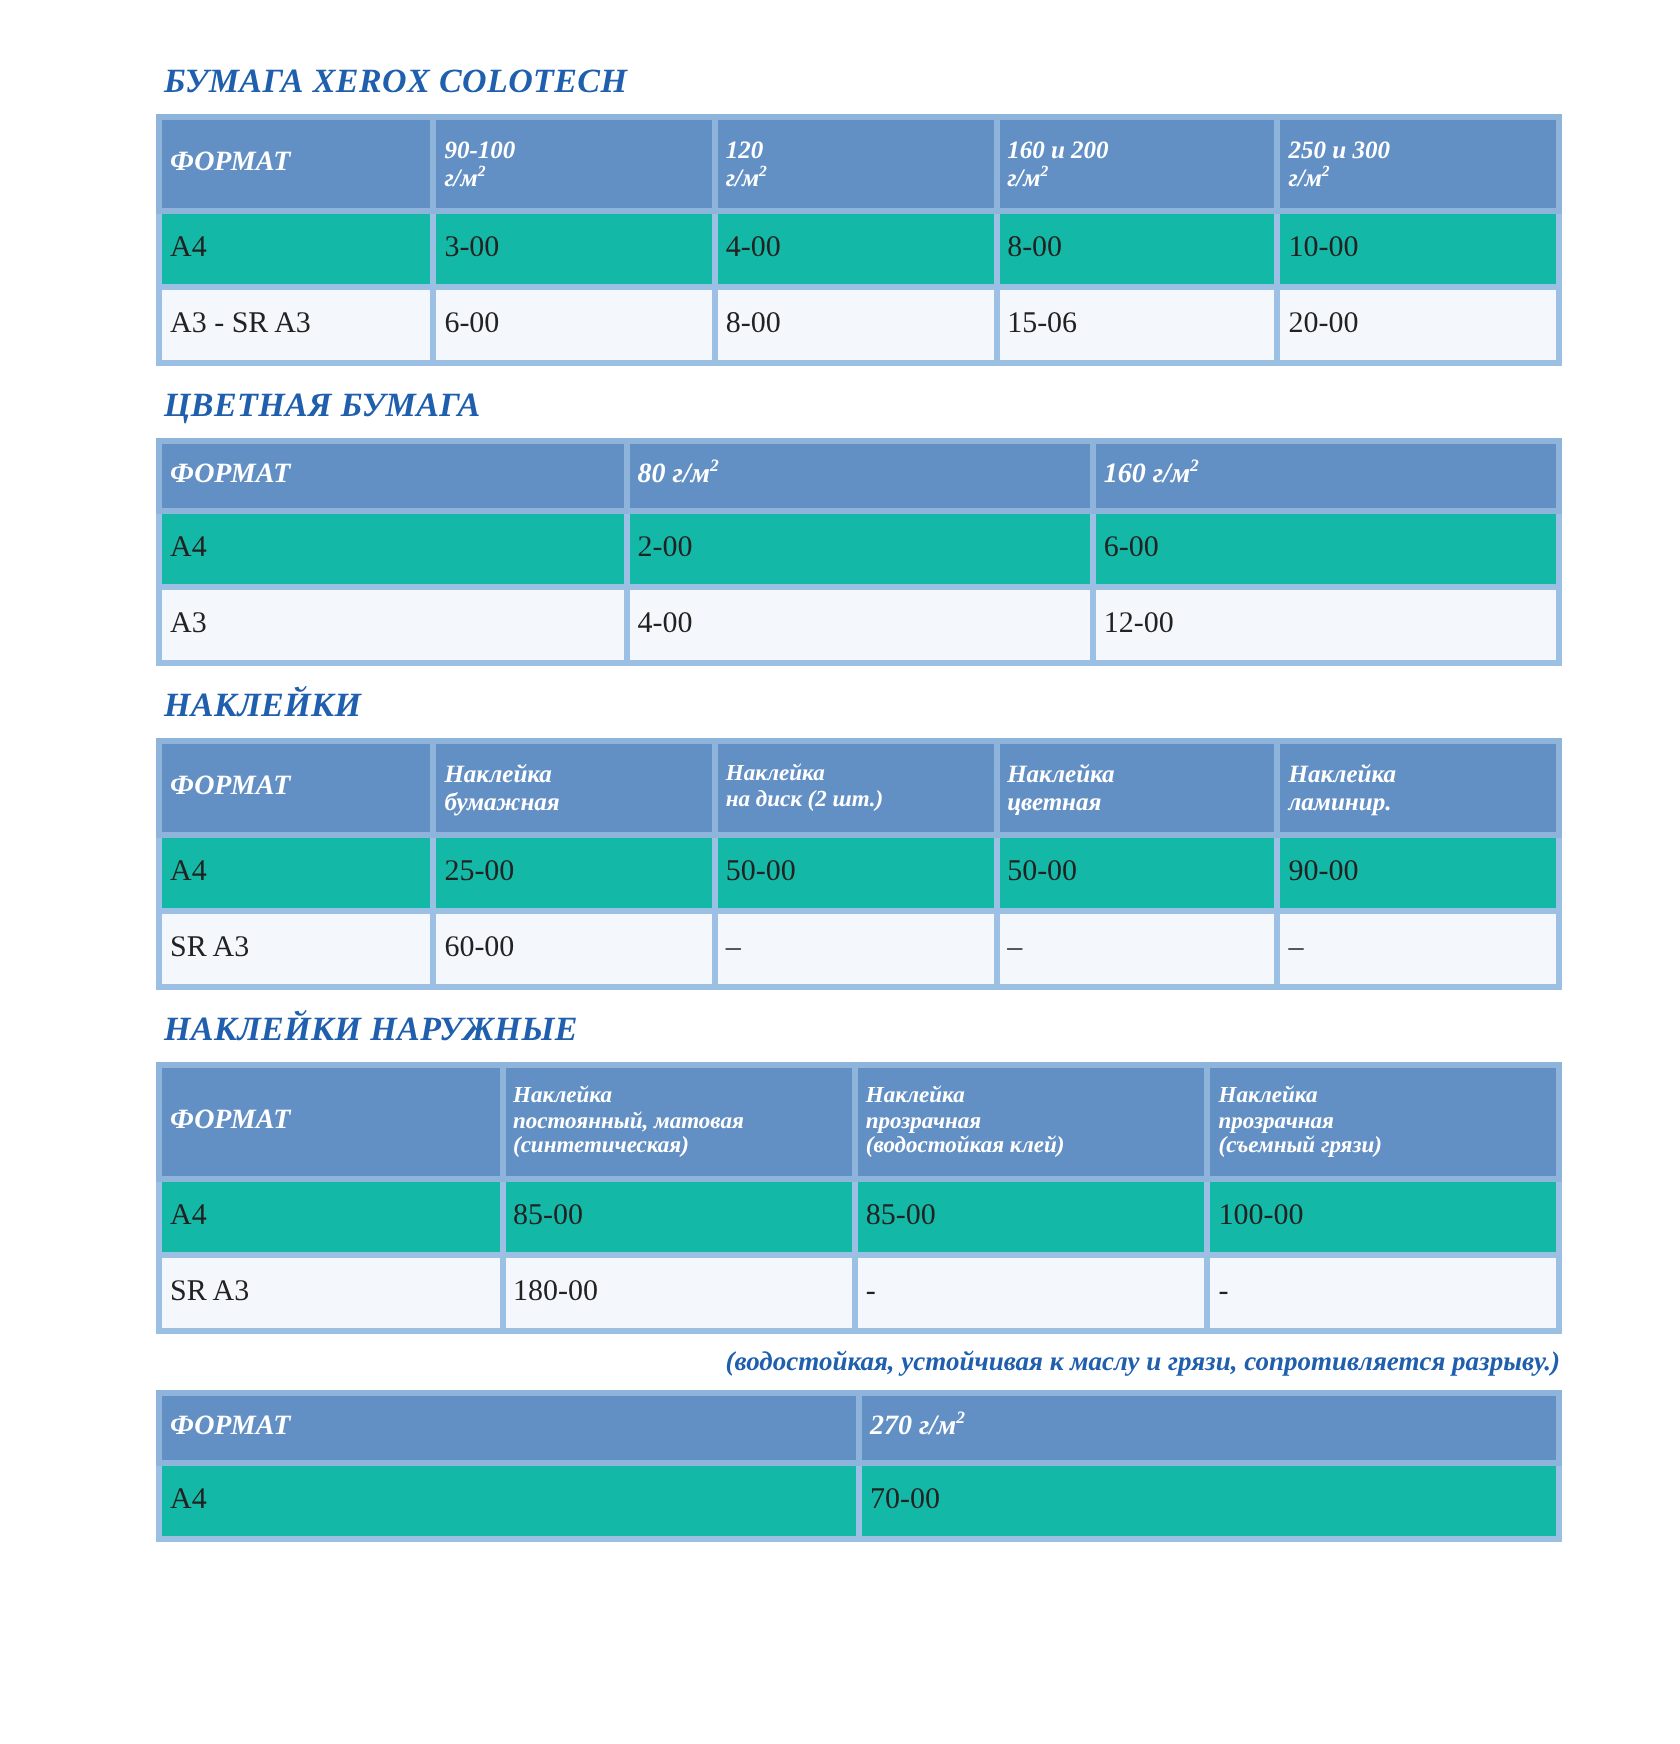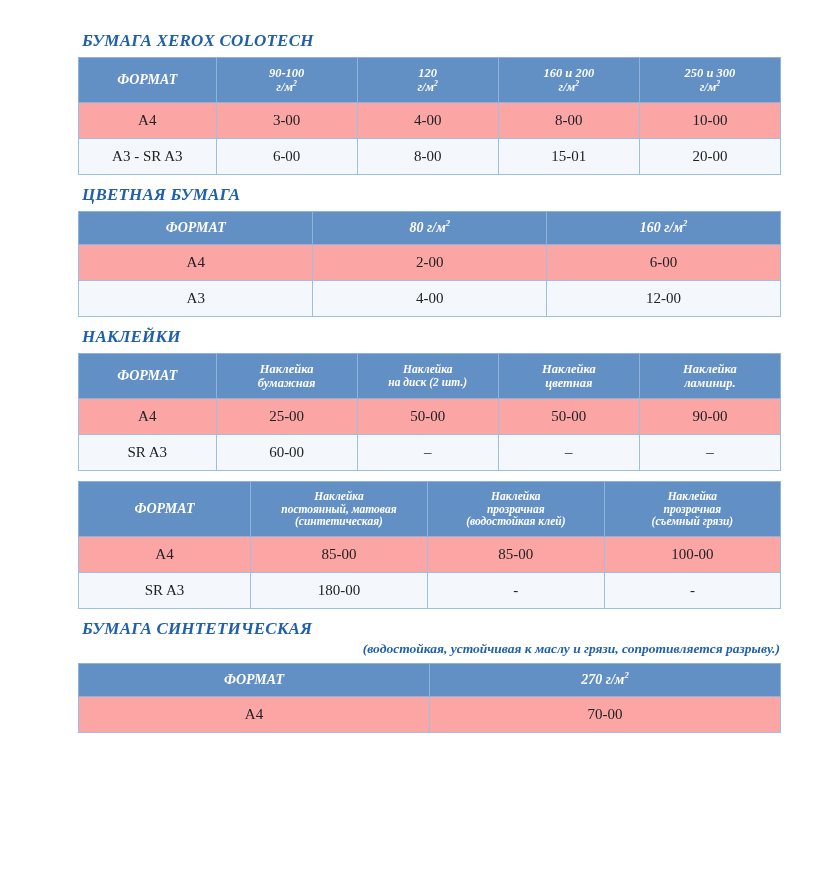--- a/index.html
+++ b/index.html
@@ -41,43 +41,43 @@
     color: #1f5fad;
     margin: -4px 0 6px 4px;
     text-align: right;
   }
   table {
     border-collapse: collapse;
     width: 703px;
     table-layout: fixed;
   }
   th, td {
-    border: 1px solid #0c4a6e;
-    text-align: center;
+    border: 3px solid #0c4a6e;
+    text-align: left;
     vertical-align: middle;
   }
   thead th {
     background: #628fc4;
     color: #ffffff;
     font-family: "Liberation Serif", serif;
     font-style: italic;
     font-weight: bold;
     font-size: 14px;
     line-height: 1.12;
     padding: 8px 4px;
     border-color: #8fb4dc;
   }
   thead th.small {
     font-size: 12.5px;
   }
   thead th.tiny {
     font-size: 11.5px;
   }
   tbody td {
-    background: #fca5a5;
+    background: #14b8a6;
     color: #222222;
     font-family: "Liberation Serif", serif;
     font-size: 15px;
     padding: 9px 4px;
     border-color: #9cc0e4;
   }
   tbody tr:nth-child(even) td {
     background: #f4f8fc;
   }
   sup {
@@ -115,21 +115,21 @@
               <td><span>A4</span></td>
               <td><span>3-00</span></td>
               <td><span>4-00</span></td>
               <td><span>8-00</span></td>
               <td><span>10-00</span></td>
             </tr>
             <tr>
               <td><span>A3 - SR A3</span></td>
               <td><span>6-00</span></td>
               <td><span>8-00</span></td>
-              <td><span>15-01</span></td>
+              <td><span>15-06</span></td>
               <td><span>20-00</span></td>
             </tr>
           </tbody>
         </table>
       </div>
       <div class="section">
         <div class="section-title">ЦВЕТНАЯ БУМАГА</div>
         <table>
           <colgroup>
             <col style="width: 33.4%;">
@@ -188,20 +188,21 @@
               <td><span>SR A3</span></td>
               <td><span>60-00</span></td>
               <td><span>–</span></td>
               <td><span>–</span></td>
               <td><span>–</span></td>
             </tr>
           </tbody>
         </table>
       </div>
       <div class="section">
+        <div class="section-title">НАКЛЕЙКИ НАРУЖНЫЕ</div>
         <table>
           <colgroup>
             <col style="width: 24.5%;">
             <col style="width: 25.2%;">
             <col style="width: 25.2%;">
             <col style="width: 25.1%;">
           </colgroup>
           <thead>
             <tr>
               <th><span>ФОРМАТ</span></th>
@@ -220,21 +221,20 @@
             <tr>
               <td><span>SR A3</span></td>
               <td><span>180-00</span></td>
               <td><span>-</span></td>
               <td><span>-</span></td>
             </tr>
           </tbody>
         </table>
       </div>
       <div class="section">
-        <div class="section-title">БУМАГА СИНТЕТИЧЕСКАЯ</div>
         <div class="section-subtitle">(водостойкая, устойчивая к маслу и грязи, сопротивляется разрыву.)</div>
         <table>
           <colgroup>
             <col style="width: 50%;">
             <col style="width: 50%;">
           </colgroup>
           <thead>
             <tr>
               <th><span>ФОРМАТ</span></th>
               <th><span>270 г/м<sup>2</sup></span></th>

